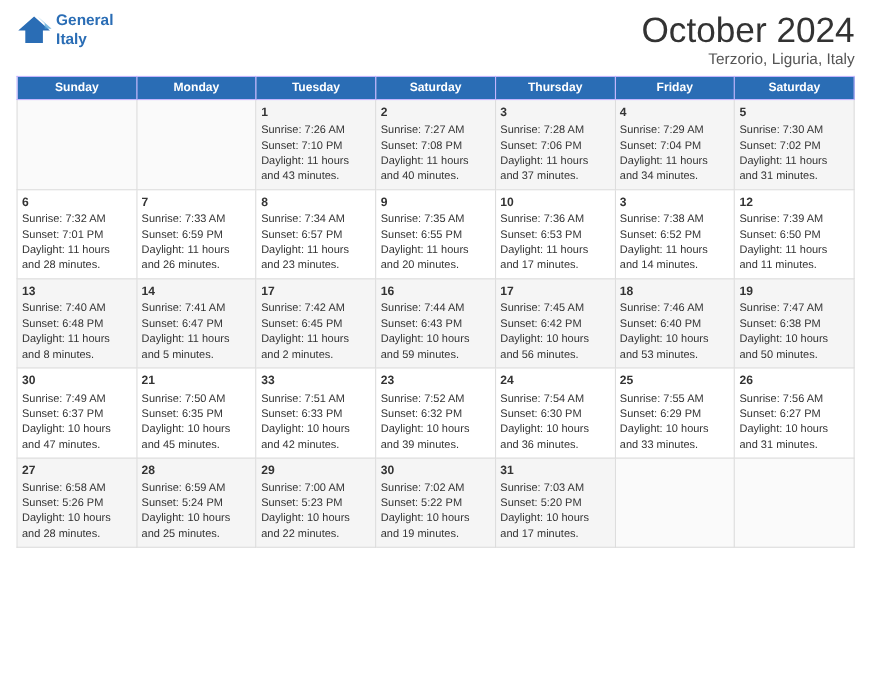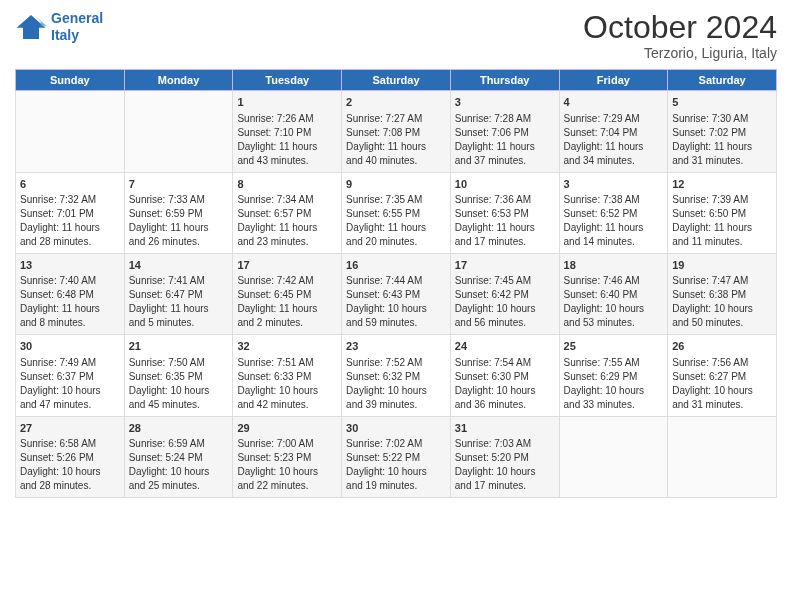--- a/index.html
+++ b/index.html
@@ -223,21 +223,21 @@
         <tr>
           <td>
             <span class="day-num">30</span>
             <div class="day-info">Sunrise: 7:49 AM<br>Sunset: 6:37 PM<br>Daylight: 10 hours<br>and 47 minutes.</div>
           </td>
           <td>
             <span class="day-num">21</span>
             <div class="day-info">Sunrise: 7:50 AM<br>Sunset: 6:35 PM<br>Daylight: 10 hours<br>and 45 minutes.</div>
           </td>
           <td>
-            <span class="day-num">32</span>
+            <span class="day-num">33</span>
             <div class="day-info">Sunrise: 7:51 AM<br>Sunset: 6:33 PM<br>Daylight: 10 hours<br>and 42 minutes.</div>
           </td>
           <td>
             <span class="day-num">23</span>
             <div class="day-info">Sunrise: 7:52 AM<br>Sunset: 6:32 PM<br>Daylight: 10 hours<br>and 39 minutes.</div>
           </td>
           <td>
             <span class="day-num">24</span>
             <div class="day-info">Sunrise: 7:54 AM<br>Sunset: 6:30 PM<br>Daylight: 10 hours<br>and 36 minutes.</div>
           </td>

